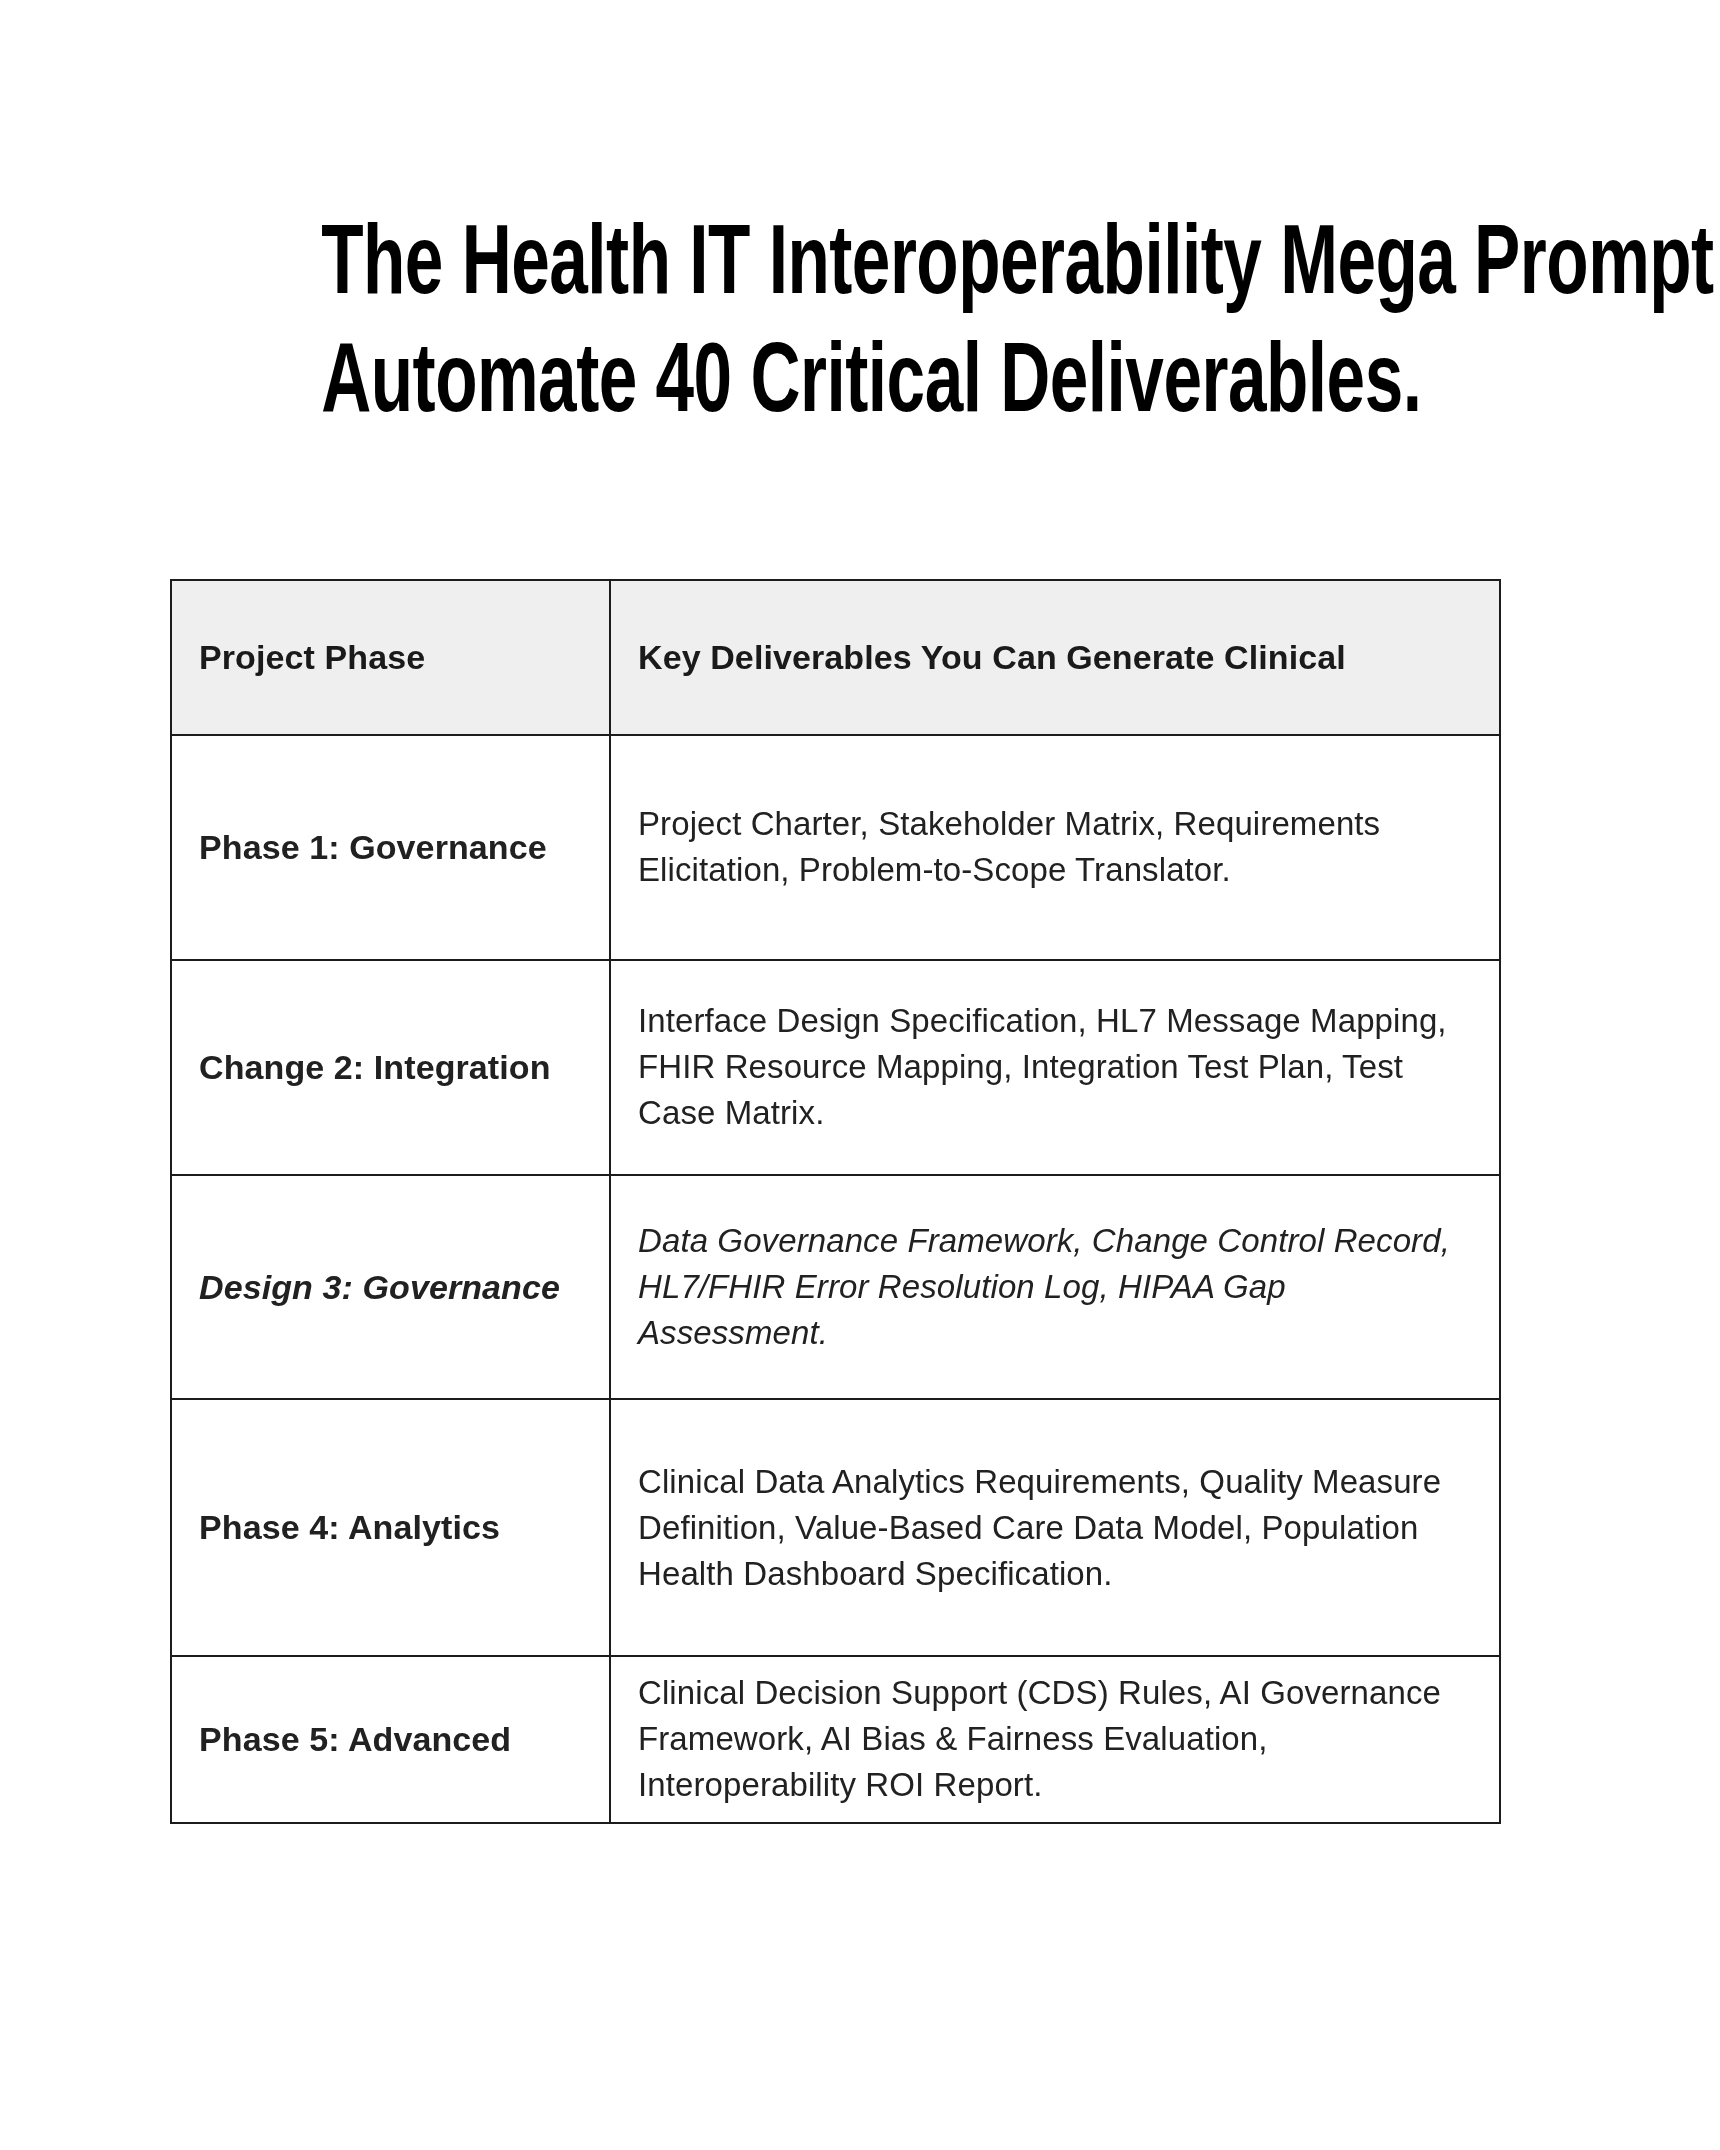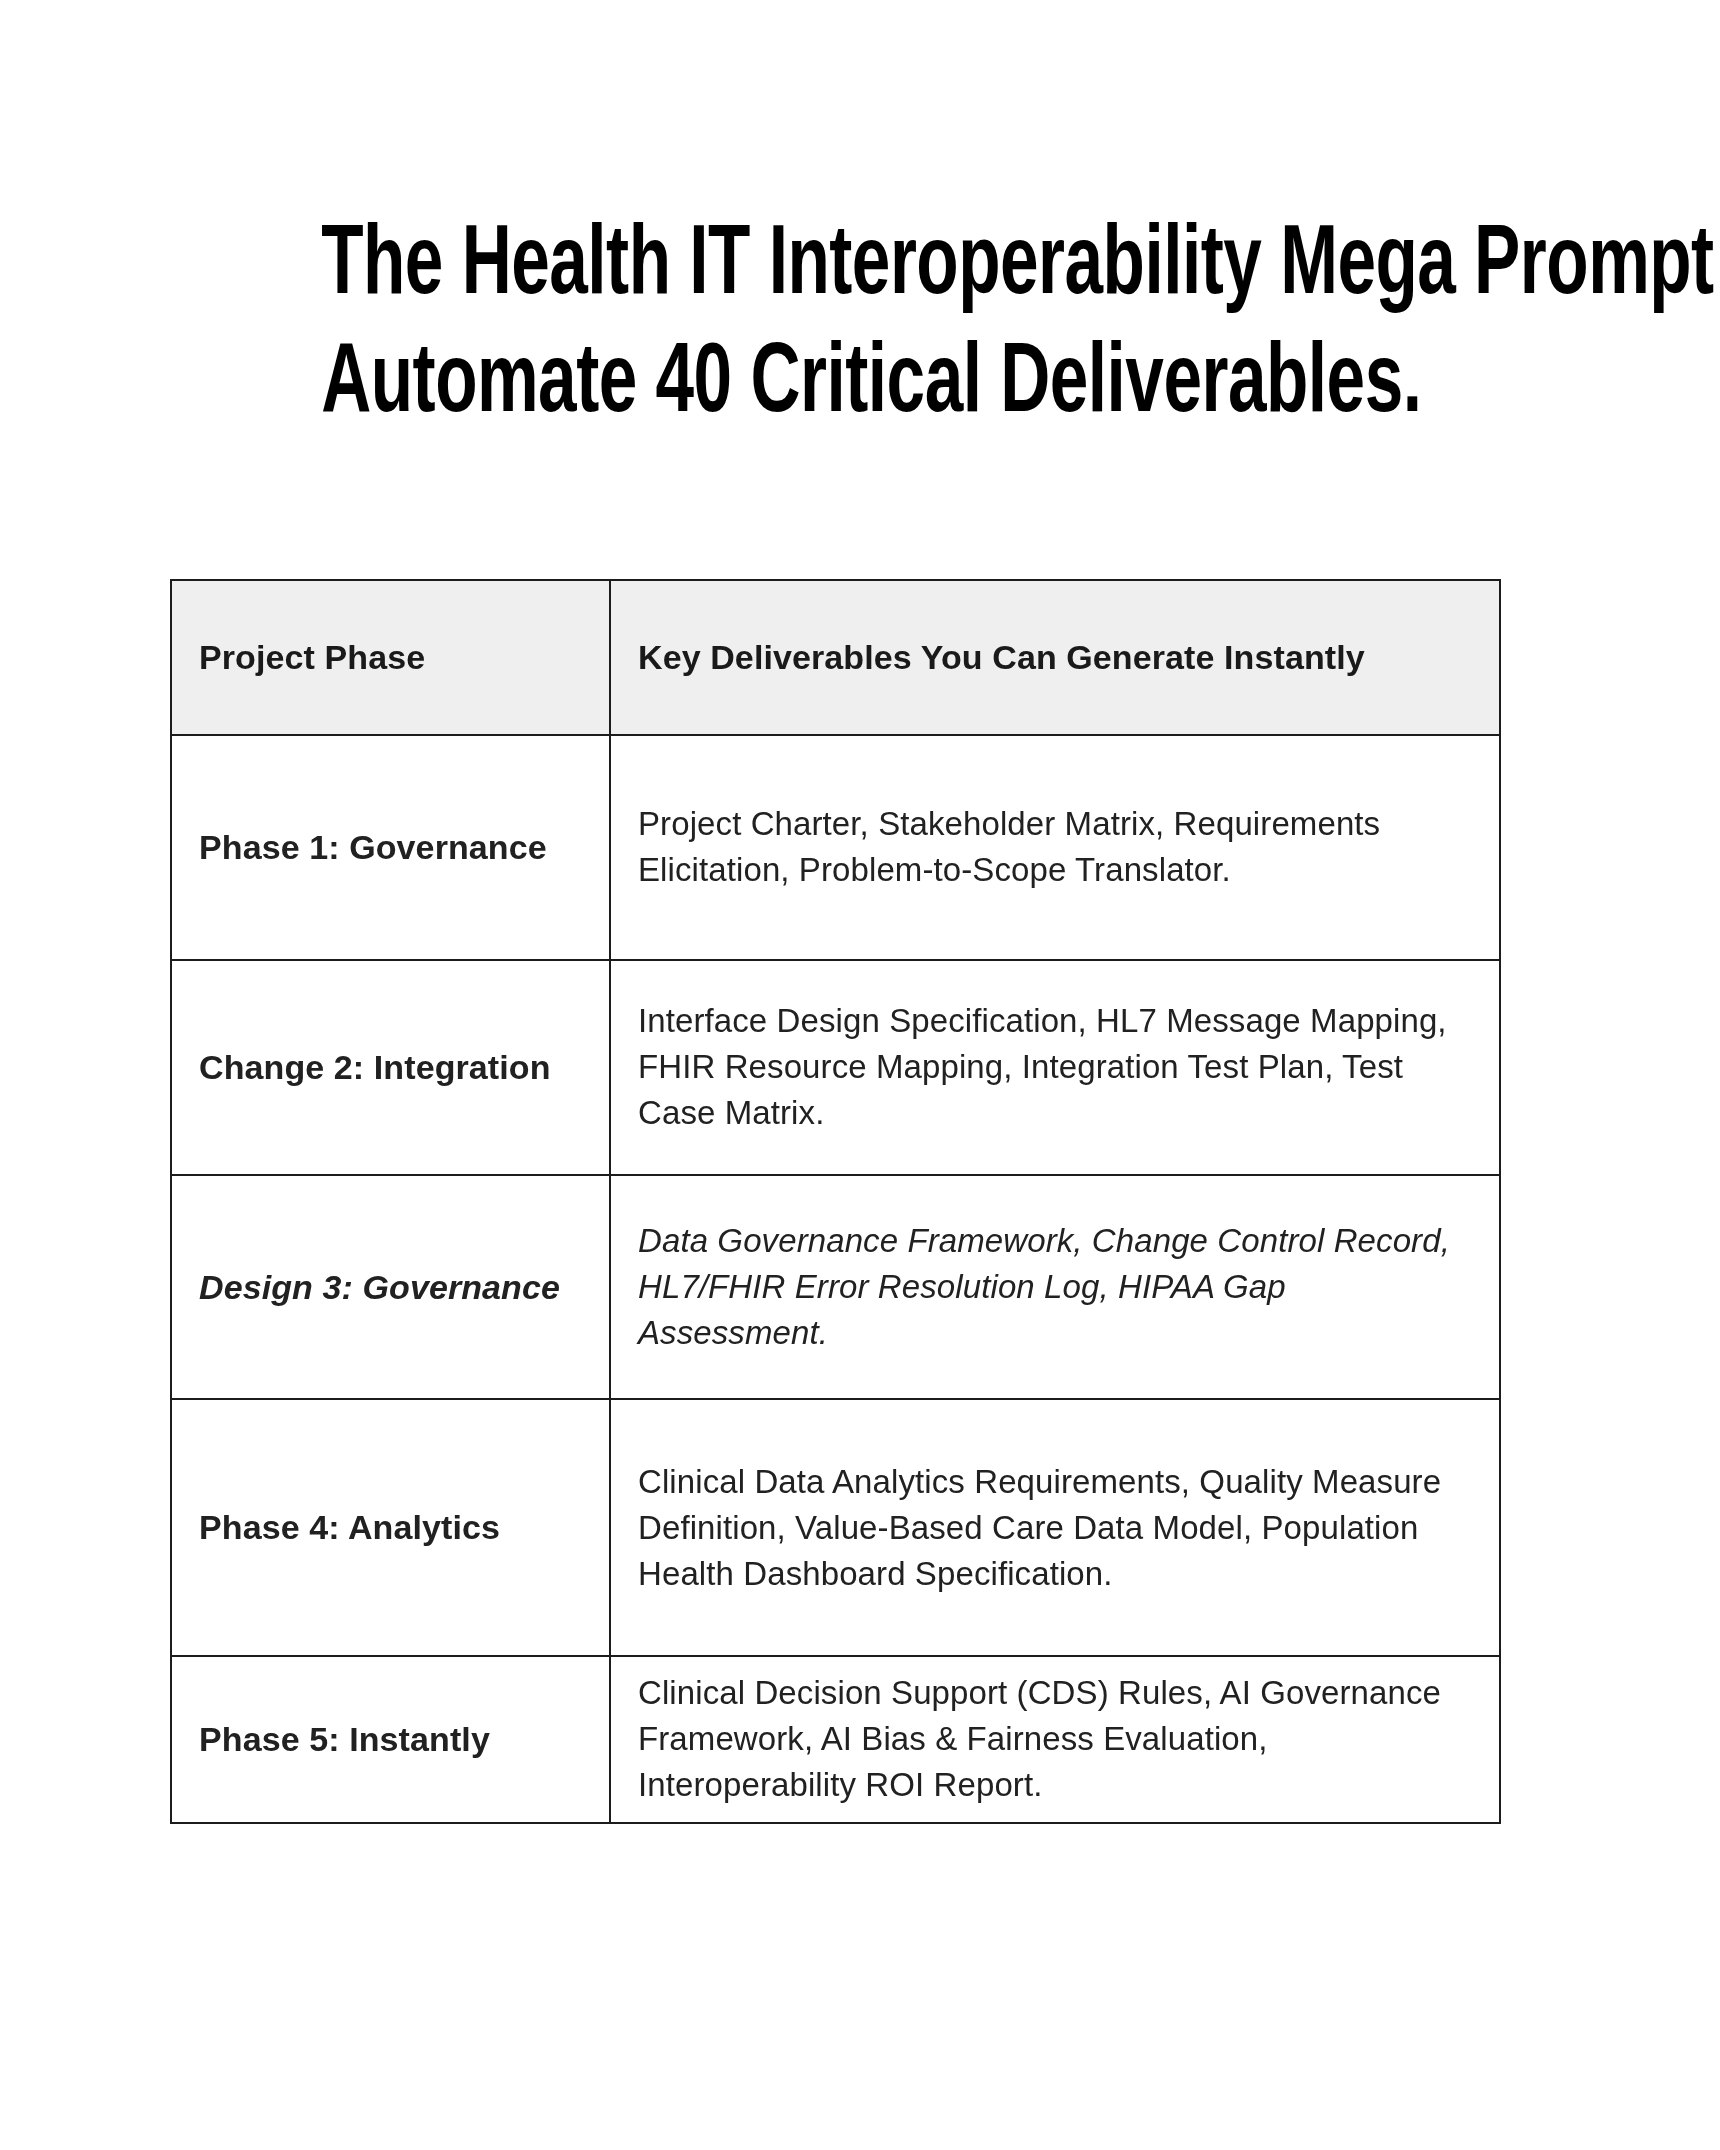--- a/index.html
+++ b/index.html
@@ -120,42 +120,42 @@
 
   <div class="table-wrap">
     <table class="deliverables">
       <colgroup>
         <col class="c1">
         <col class="c2">
       </colgroup>
       <thead>
         <tr>
           <th>Project Phase</th>
-          <th>Key Deliverables You Can Generate Instantly</th>
+          <th>Key Deliverables You Can Generate Clinical</th>
         </tr>
       </thead>
       <tbody>
         <tr class="r1">
           <td class="phase">Phase 1: Governance</td>
           <td class="deliverables-cell">Project Charter, Stakeholder Matrix, Requirements Elicitation, Problem-to-Scope Translator.</td>
         </tr>
         <tr class="r2">
           <td class="phase">Change 2: Integration</td>
           <td class="deliverables-cell">Interface Design Specification, HL7 Message Mapping, FHIR Resource Mapping, Integration Test Plan, Test Case Matrix.</td>
         </tr>
         <tr class="r3">
           <td class="phase">Design 3: Governance</td>
           <td class="deliverables-cell">Data Governance Framework, Change Control Record, HL7/FHIR Error Resolution Log, HIPAA Gap Assessment.</td>
         </tr>
         <tr class="r4">
           <td class="phase">Phase 4: Analytics</td>
           <td class="deliverables-cell">Clinical Data Analytics Requirements, Quality Measure Definition, Value-Based Care Data Model, Population Health Dashboard Specification.</td>
         </tr>
         <tr class="r5">
-          <td class="phase">Phase 5: Instantly</td>
+          <td class="phase">Phase 5: Advanced</td>
           <td class="deliverables-cell">Clinical Decision Support (CDS) Rules, AI Governance Framework, AI Bias &amp; Fairness Evaluation, Interoperability ROI Report.</td>
         </tr>
       </tbody>
     </table>
   </div>
 
 </div>
 
 
 </body></html>

